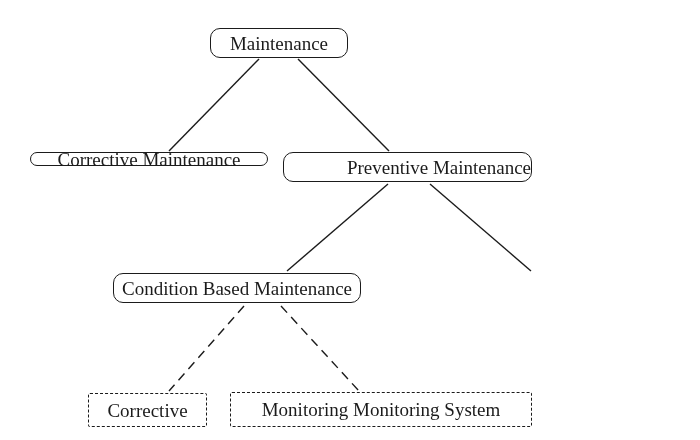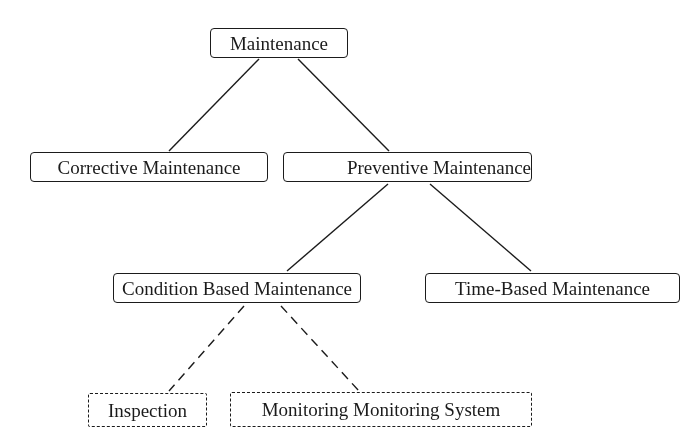--- a/index.html
+++ b/index.html
@@ -31,21 +31,21 @@
   .edge.dashed {
     stroke-dasharray: 9 6;
   }
   .node {
     position: absolute;
     box-sizing: border-box;
     display: flex;
     align-items: center;
     justify-content: center;
     border: 1.5px solid #1b1b1b;
-    border-radius: 4px;
+    border-radius: 10px;
     background: #ffffff;
     font-size: 19px;
     line-height: 1;
     white-space: nowrap;
   }
   .node.dashed {
     border-style: dashed;
     border-radius: 2px;
   }
 </style>
@@ -60,37 +60,34 @@
     <line class="edge" x1="388" y1="184" x2="287" y2="271"></line>
     <line class="edge" x1="430" y1="184" x2="531" y2="271"></line>
     <line class="edge dashed" x1="244" y1="306" x2="169" y2="391"></line>
     <line class="edge dashed" x1="281" y1="306" x2="359" y2="391"></line>
   </svg>
 
   <div class="node" style="left:210px; top:28px; width:138px; height:30px;">
     <span>Maintenance</span>
   </div>
 
-  <div class="node" style="left:30px; top:152px; width:238px; height:30px;">
+  <div class="node" style="left:30px; top:152px; width:238px; height:14px;">
     <span>Corrective Maintenance</span>
   </div>
 
   <div class="node" style="left:283px; top:152px; width:249px; height:30px;justify-content:flex-end;">
     <span>Preventive Maintenance</span>
   </div>
 
   <div class="node" style="left:113px; top:273px; width:248px; height:30px;">
     <span>Condition Based Maintenance</span>
   </div>
 
-  <div class="node" style="left:425px; top:273px; width:255px; height:30px;">
-    <span>Time-Based Maintenance</span>
-  </div>
 
   <div class="node dashed" style="left:88px; top:393px; width:119px; height:34px;">
-    <span>Inspection</span>
+    <span>Corrective</span>
   </div>
 
   <div class="node dashed" style="left:230px; top:392px; width:302px; height:35px;">
     <span>Monitoring Monitoring System</span>
   </div>
 
 </div>
 
 </body></html>

